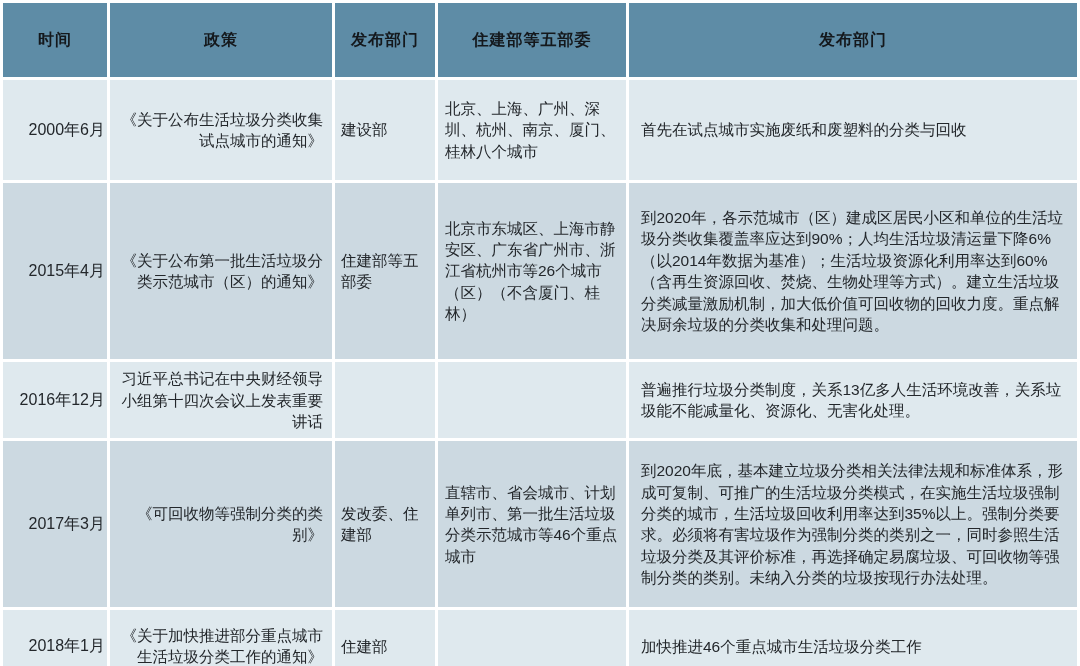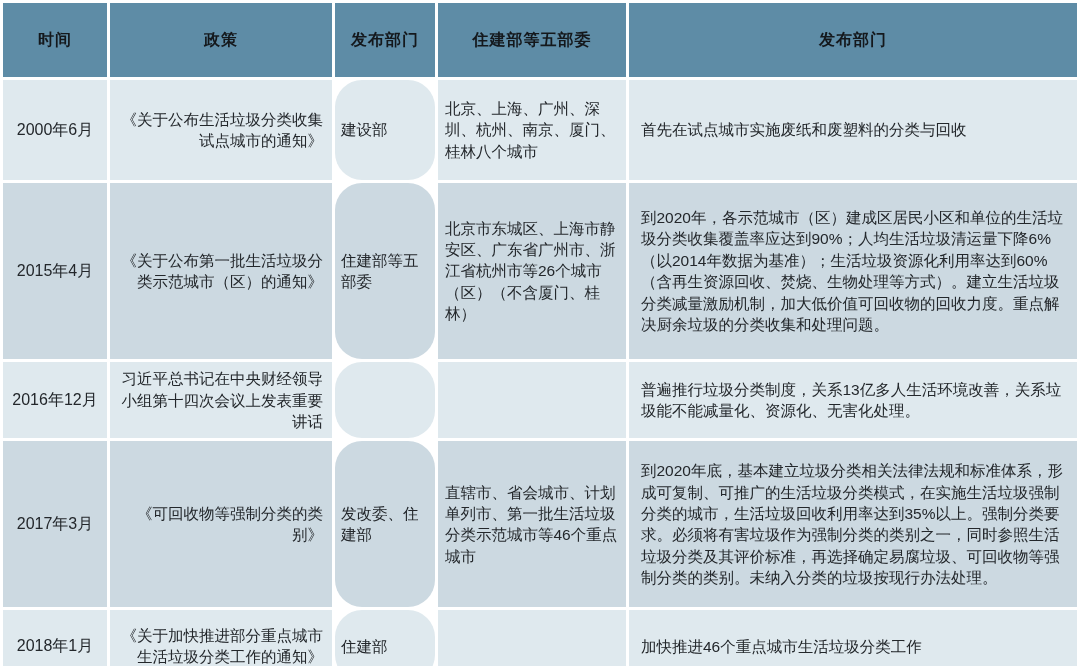--- a/index.html
+++ b/index.html
@@ -43,23 +43,23 @@
     word-break: break-all;
   }
   tr.row-light td { background: var(--row-light, #dfe9ee); }
   tr.row-dark  td { background: var(--row-dark,  #ccd9e1); }
   thead tr { height: 74px; }
   tbody tr:nth-child(1) { height: 88px; }
   tbody tr:nth-child(2) { height: 176px; }
   tbody tr:nth-child(3) { height: 70px; }
   tbody tr:nth-child(4) { height: 166px; }
   tbody tr:nth-child(5) { height: 72px; }
-  td.col-time    { text-align: center; padding: 6px 2px; font-size: 16px; }
+  td.col-time    { text-align: right; padding: 6px 2px; font-size: 16px; }
   td.col-policy  { text-align: right; }
-  td.col-dept    { text-align: left; padding: 6px 6px; border-radius: 27px; }
+  td.col-dept    { text-align: left; padding: 6px 6px; }
   td.col-cities  { text-align: left; padding: 18px 7px; }
   td.col-content { text-align: left; padding: 6px 12px; margin-left: 26px; }
 </style>
 </head>
 <body>
 
 <div class="page">
   <table class="policy-table">
     <colgroup>
       <col style="width:104px">

